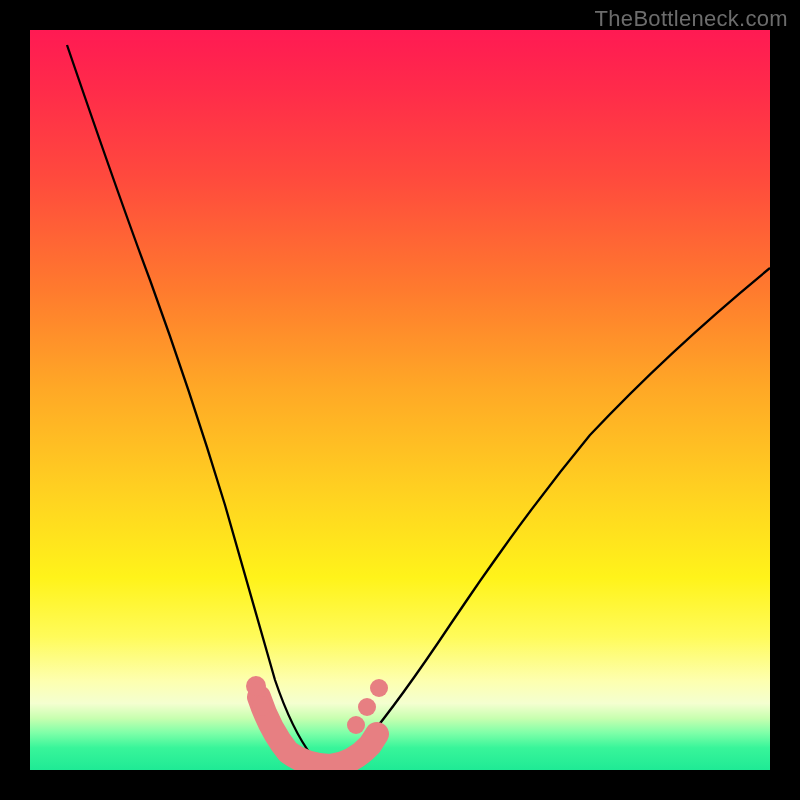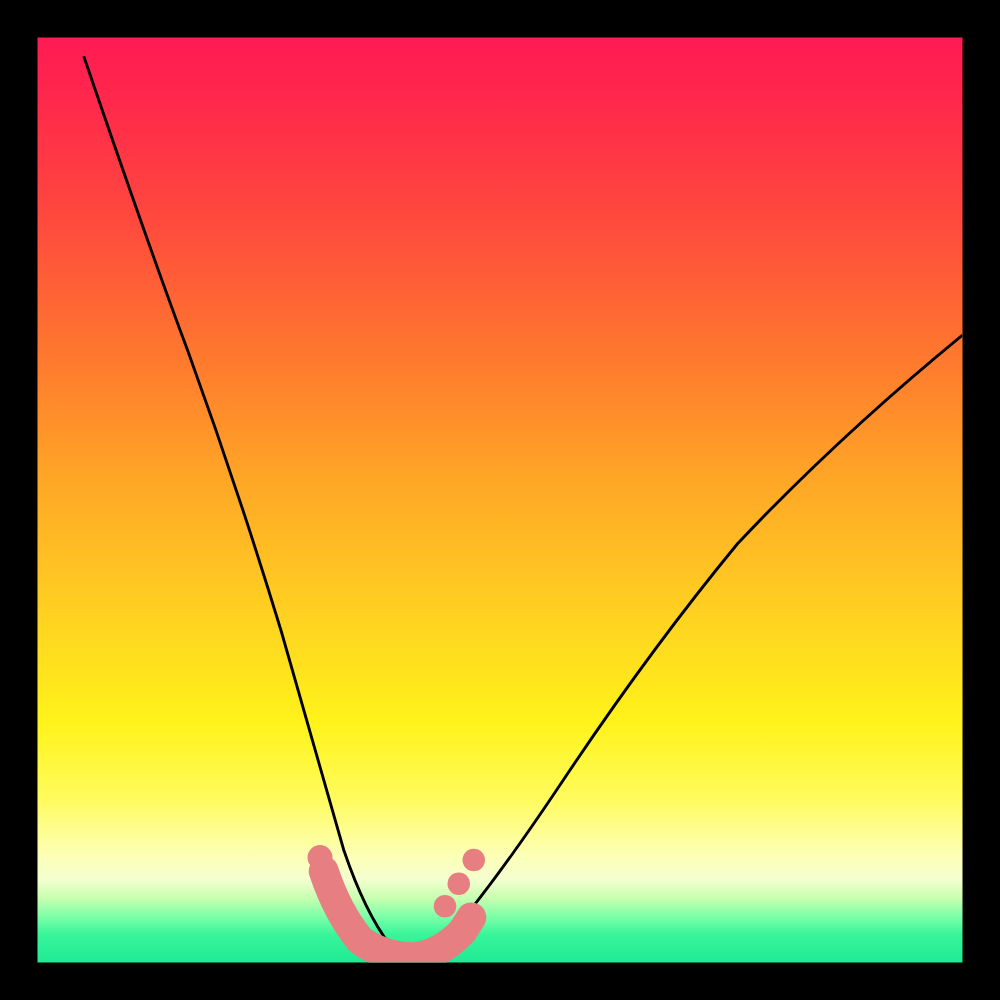--- a/index.html
+++ b/index.html
@@ -89,14 +89,15 @@
 
       <circle cx="226" cy="656" r="10" fill="#e77f82"></circle>
       <circle cx="232" cy="676" r="10" fill="#e77f82"></circle>
       <circle cx="326" cy="695" r="9" fill="#e77f82"></circle>
       <circle cx="337" cy="677" r="9" fill="#e77f82"></circle>
       <circle cx="349" cy="658" r="9" fill="#e77f82"></circle>
     </svg>
 
   </div>
 
+  <div class="watermark">TheBottleneck.com</div>
 
 </div>
 
 </body></html>

